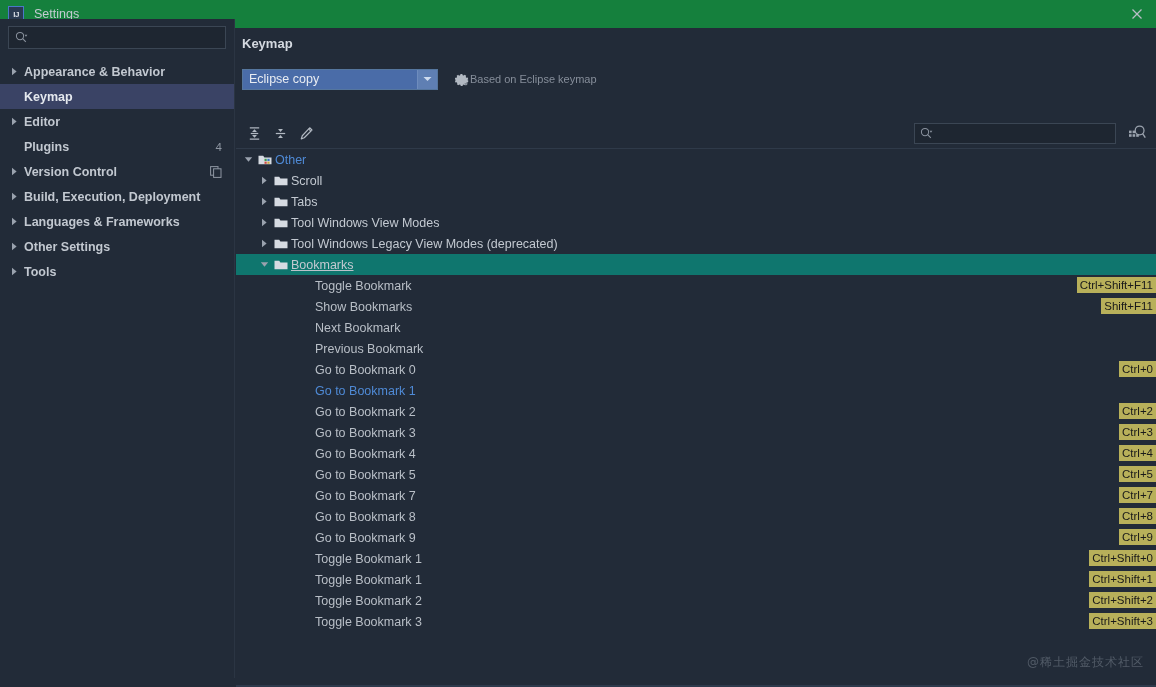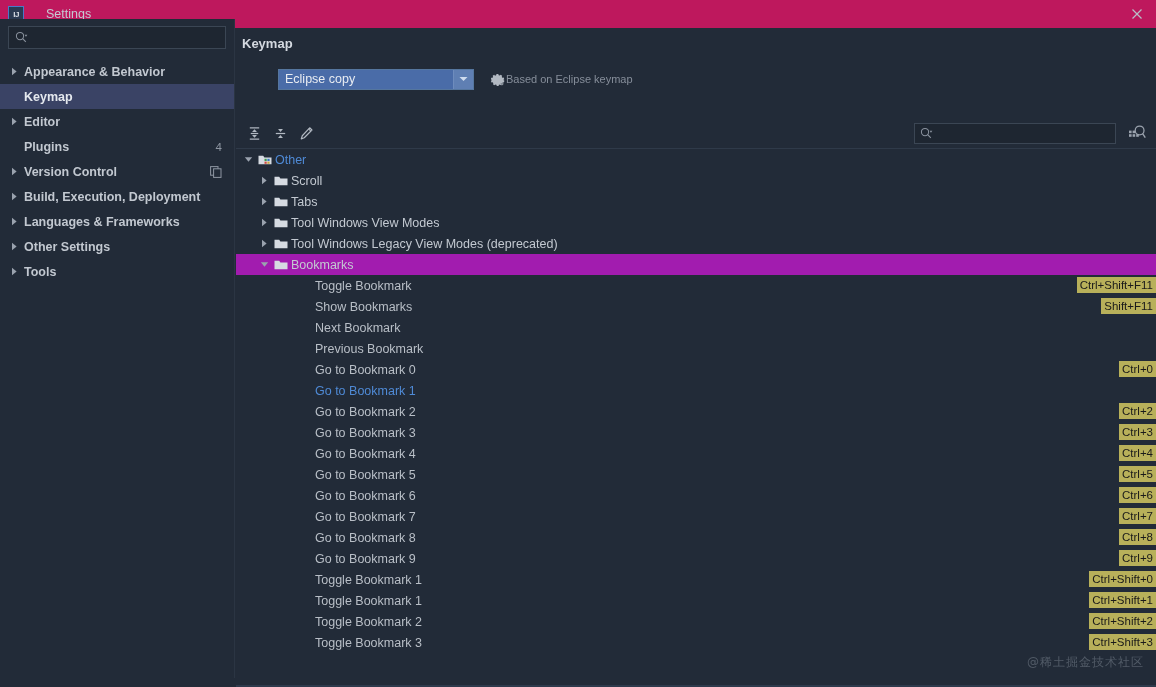--- a/index.html
+++ b/index.html
@@ -21,25 +21,24 @@
     height: 687px;
     background: #222b38;
   }
 
   
   .titlebar {
     position: absolute;
     top: 0; left: 0;
     width: 1156px;
     height: 28px;
-    background: #be185d;
+    background: #15803d;
     display: flex;
     align-items: center;
     padding-left: 8px;
-    gap: 12px;
   }
   .ij-logo {
     width: 16px; height: 16px;
     border: 1.5px solid #4a78c8;
     background: #2a3a52;
     display: flex; align-items: center; justify-content: center;
     font-size: 8px; font-weight: bold;
     color: #d6dce4;
     letter-spacing: -0.5px;
     flex: none;
@@ -159,21 +158,20 @@
     align-items: center;
   }
   .combo {
     width: 196px;
     height: 21px;
     background: #4a6ca8;
     border: 1px solid #55769e;
     display: flex;
     align-items: center;
     cursor: pointer;
-    margin-left: 36px;
   }
   .combo-text {
     flex: 1;
     padding-left: 6px;
     font-size: 12.5px;
     color: #e8ecf2;
     white-space: nowrap;
     overflow: hidden;
   }
   .combo-arrow {
@@ -254,21 +252,21 @@
   }
   .tree-row {
     height: 21px;
     display: flex;
     align-items: center;
     padding-right: 0;
     position: relative;
     cursor: default;
     white-space: nowrap;
   }
-  .tree-row.selected { background: #a21caf; }
+  .tree-row.selected { background: #0f766e; text-decoration: underline; }
   .tw-arrow {
     width: 16px; height: 21px;
     flex: none;
     display: flex; align-items: center; justify-content: center;
   }
   .tw-icon {
     width: 17px; height: 21px;
     flex: none;
     display: flex; align-items: center; justify-content: center;
   }
@@ -612,24 +610,20 @@
         </div>
         <div class="tree-row ind-2">
           <span class="tw-label action">Go to Bookmark 4</span>
           <span class="shortcut">Ctrl+4</span>
         </div>
         <div class="tree-row ind-2">
           <span class="tw-label action">Go to Bookmark 5</span>
           <span class="shortcut">Ctrl+5</span>
         </div>
         <div class="tree-row ind-2">
-          <span class="tw-label action">Go to Bookmark 6</span>
-          <span class="shortcut">Ctrl+6</span>
-        </div>
-        <div class="tree-row ind-2">
           <span class="tw-label action">Go to Bookmark 7</span>
           <span class="shortcut">Ctrl+7</span>
         </div>
         <div class="tree-row ind-2">
           <span class="tw-label action">Go to Bookmark 8</span>
           <span class="shortcut">Ctrl+8</span>
         </div>
         <div class="tree-row ind-2">
           <span class="tw-label action">Go to Bookmark 9</span>
           <span class="shortcut">Ctrl+9</span>

